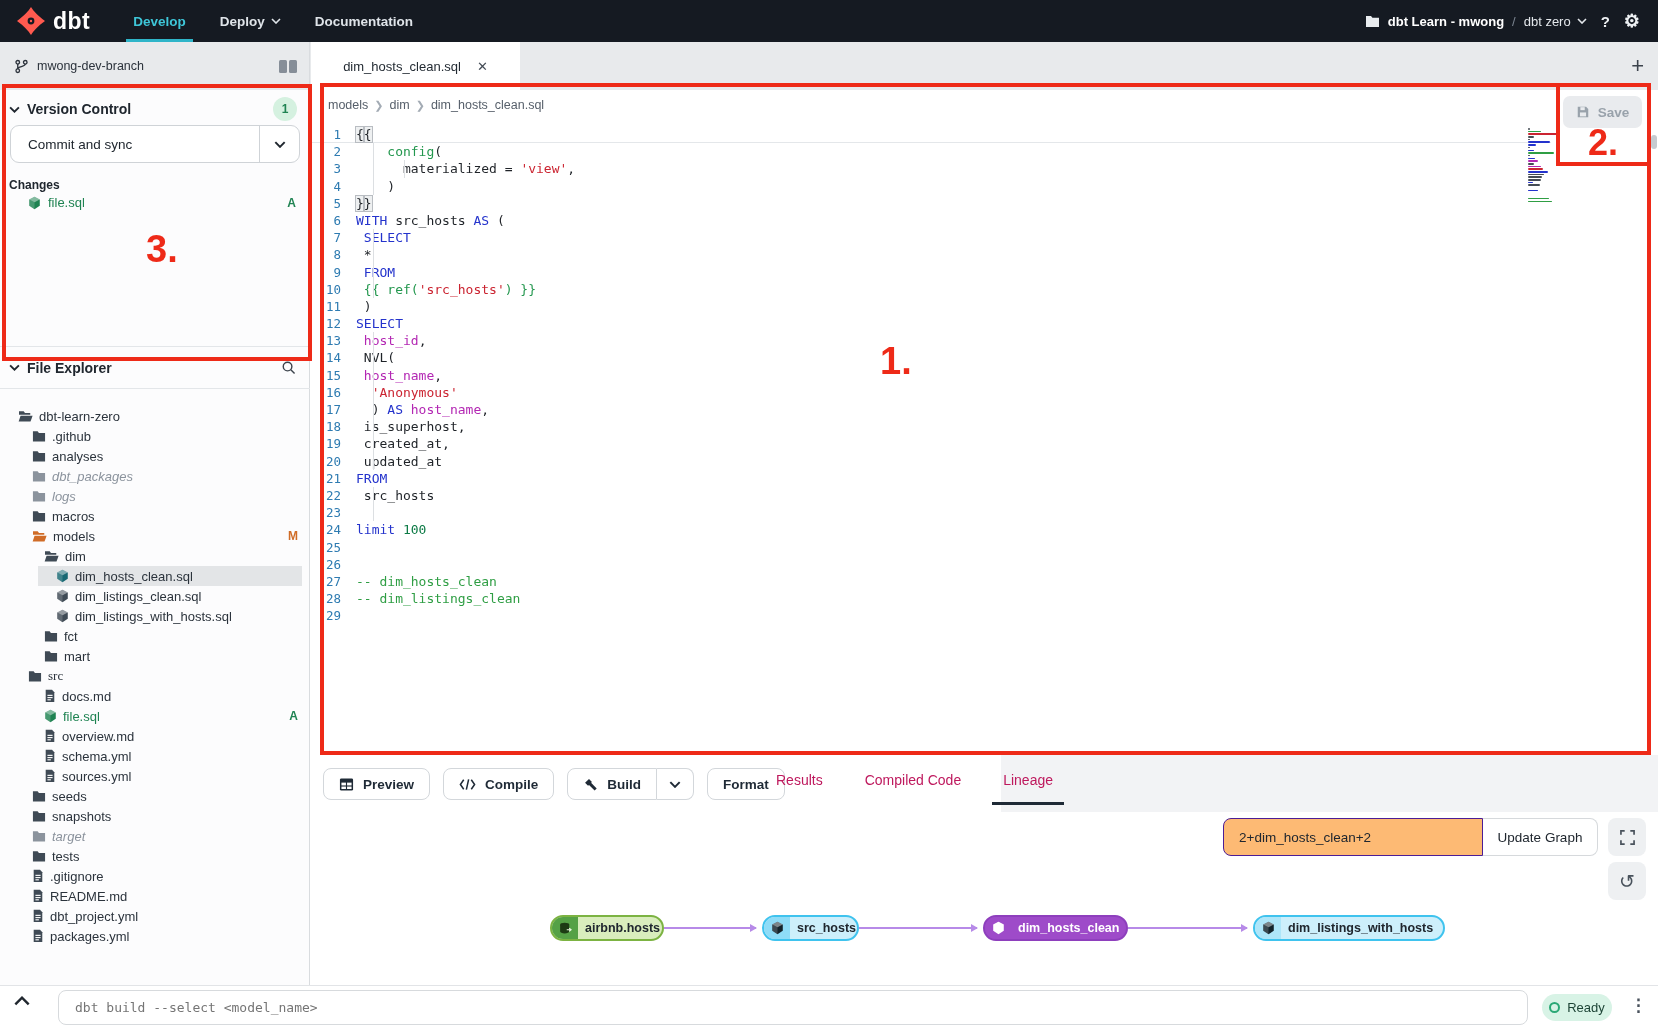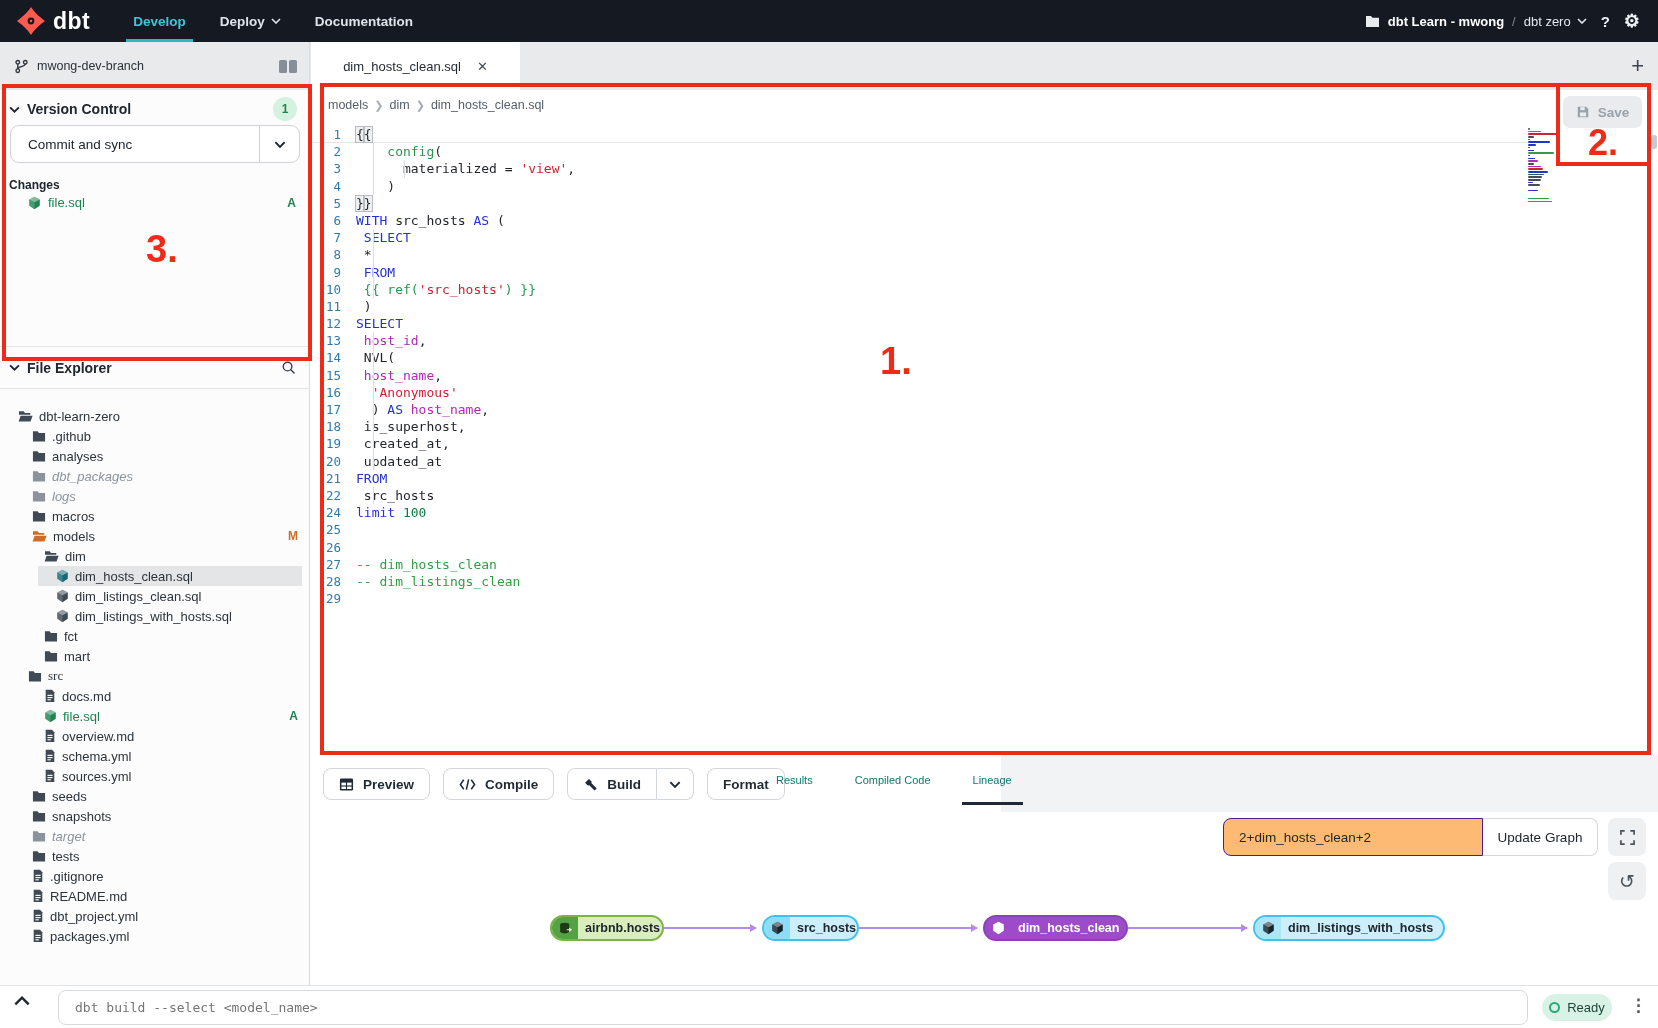--- a/index.html
+++ b/index.html
@@ -99,21 +99,21 @@
   #toolbar { position:absolute; left:311px; top:755px; width:1347px; height:57px; background:#fff; }
   #toolbar .graybg { position:absolute; left:690px; top:0; right:0; bottom:0; background:#f2f3f5; }
   .btn { height:32px; background:#fff; border:1px solid #d3d7db; border-radius:8px;
     display:flex; align-items:center; gap:9px; padding:0 15px; font-size:13.5px; font-weight:600;
     color:#1f2a36; cursor:pointer; }
   #btn-row { position:absolute; left:12px; top:13px; display:flex; gap:13px; }
   .split-btn { display:flex; }
   .split-btn .btn.main { border-radius:8px 0 0 8px; }
   .split-btn .btn.dd { border-radius:0 8px 8px 0; border-left:none; padding:0 12px; }
   #result-tabs { position:absolute; left:448px; top:0; height:50px; display:flex; gap:8px; }
-  .rtab { padding:0 17px; display:flex; align-items:center; font-size:11px; color:#0f766e;
+  .rtab { padding:0 17px; display:flex; align-items:center; font-size:14px; color:#be185d;
     cursor:pointer; position:relative; }
   .rtab.active::after { content:""; position:absolute; left:6px; right:6px; bottom:0; height:3px; background:#1f2a36; }
 
   
   #lineage { position:absolute; left:311px; top:812px; width:1347px; height:173px; background:#fff; }
   #lin-selector { position:absolute; left:912px; top:6px; display:flex; }
   #lin-input { width:260px; height:38px; border:1px solid #4c1d95; border-radius:8px 0 0 8px;
     background:#fdba74; padding:0 15px; font-size:13.5px; color:#20272f;
     font-family:"Liberation Sans",sans-serif; }
   #lin-update { width:115px; height:38px; border:1px solid #d6d9dc; border-left:none;
@@ -556,20 +556,21 @@
       <div class="cline"><span class="ln">13</span><span class="lc"><span class="tk-p"> </span><span class="tk-v">host_id</span><span class="tk-p">,</span></span><span class="iguide" style="left: 62px;"></span></div>
       <div class="cline"><span class="ln">14</span><span class="lc"><span class="tk-p"> NVL(</span></span><span class="iguide" style="left: 62px;"></span></div>
       <div class="cline"><span class="ln">15</span><span class="lc"><span class="tk-p"> </span><span class="tk-v">host_name</span><span class="tk-p">,</span></span><span class="iguide" style="left: 62px;"></span></div>
       <div class="cline"><span class="ln">16</span><span class="lc"><span class="tk-p">  </span><span class="tk-s">'Anonymous'</span></span><span class="iguide" style="left: 62px;"></span></div>
       <div class="cline"><span class="ln">17</span><span class="lc"><span class="tk-p">  ) </span><span class="tk-k">AS</span><span class="tk-p"> </span><span class="tk-v">host_name</span><span class="tk-p">,</span></span><span class="iguide" style="left: 62px;"></span></div>
       <div class="cline"><span class="ln">18</span><span class="lc"><span class="tk-p"> is_superhost,</span></span><span class="iguide" style="left: 62px;"></span></div>
       <div class="cline"><span class="ln">19</span><span class="lc"><span class="tk-p"> created_at,</span></span><span class="iguide" style="left: 62px;"></span></div>
       <div class="cline"><span class="ln">20</span><span class="lc"><span class="tk-p"> updated_at</span></span><span class="iguide" style="left: 62px;"></span></div>
       <div class="cline"><span class="ln">21</span><span class="lc"><span class="tk-k">FROM</span></span></div>
       <div class="cline"><span class="ln">22</span><span class="lc"><span class="tk-p"> src_hosts</span></span><span class="iguide" style="left: 62px;"></span></div>
+      <div class="cline"><span class="ln">23</span><span class="lc"></span><span class="iguide" style="left: 62px;"></span></div>
       <div class="cline"><span class="ln">24</span><span class="lc"><span class="tk-k">limit</span><span class="tk-p"> </span><span class="tk-n">100</span></span></div>
       <div class="cline"><span class="ln">25</span><span class="lc"></span></div>
       <div class="cline"><span class="ln">26</span><span class="lc"></span></div>
       <div class="cline"><span class="ln">27</span><span class="lc"><span class="tk-c">-- dim_hosts_clean</span></span></div>
       <div class="cline"><span class="ln">28</span><span class="lc"><span class="tk-c">-- dim_listings_clean</span></span></div>
       <div class="cline"><span class="ln">29</span><span class="lc"></span></div>
     </div>
   <div id="minimap">
       <div class="mbar" style="width: 2.3px; background: rgb(69, 76, 84);"></div>
       <div class="mbar" style="width: 12.65px; background: rgb(47, 158, 68);"></div>

